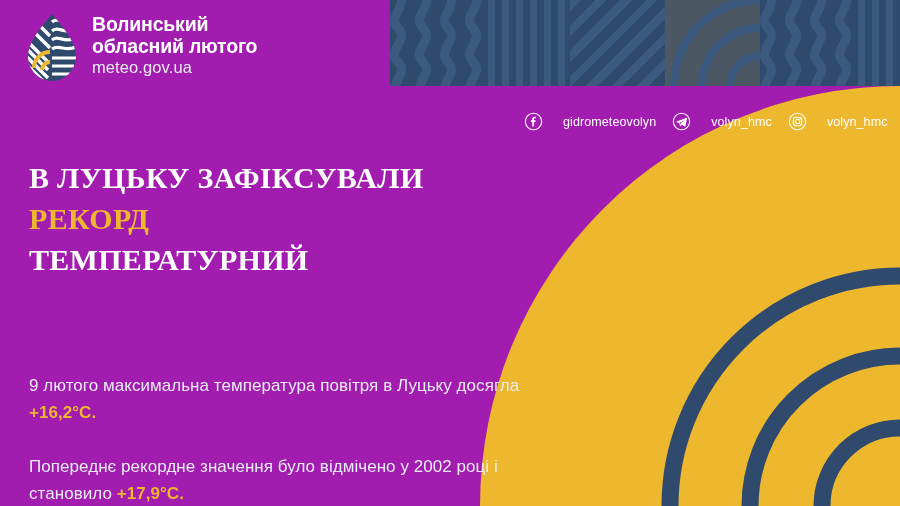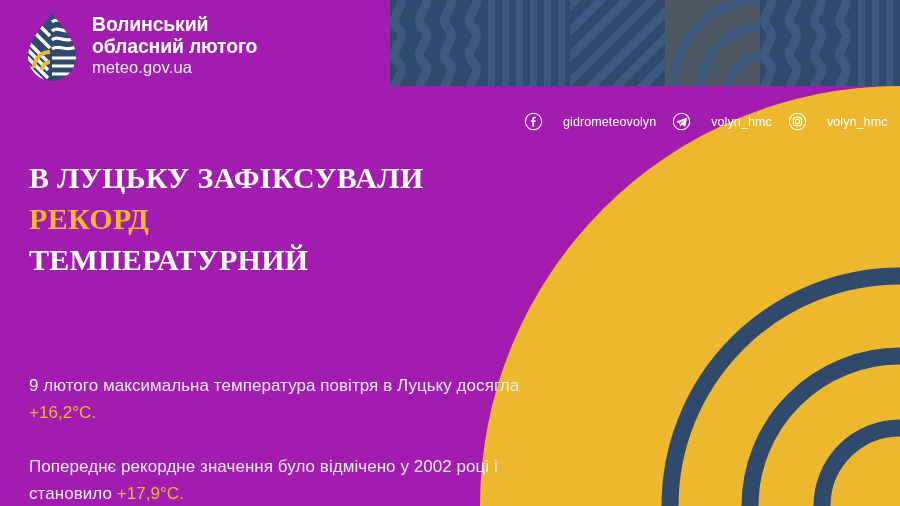--- a/index.html
+++ b/index.html
@@ -155,21 +155,21 @@
     width: 520px;
     z-index: 4;
   }
   .para {
     color: #e7ecf2;
     font-size: 17px;
     line-height: 27px;
     letter-spacing: 0.05px;
   }
   .para + .para { margin-top: 27px; }
-  .para .accent { color: #edb82e; font-weight: normal; }
+  .para .accent { color: #edb82e; font-weight: bold; }
 </style>
 </head>
 <body>
 
 <div class="poster">
 
   <div class="pattern-strip">
 
     <div class="pat pat-waves">
       <svg width="98" height="86" viewBox="0 0 98 86">

